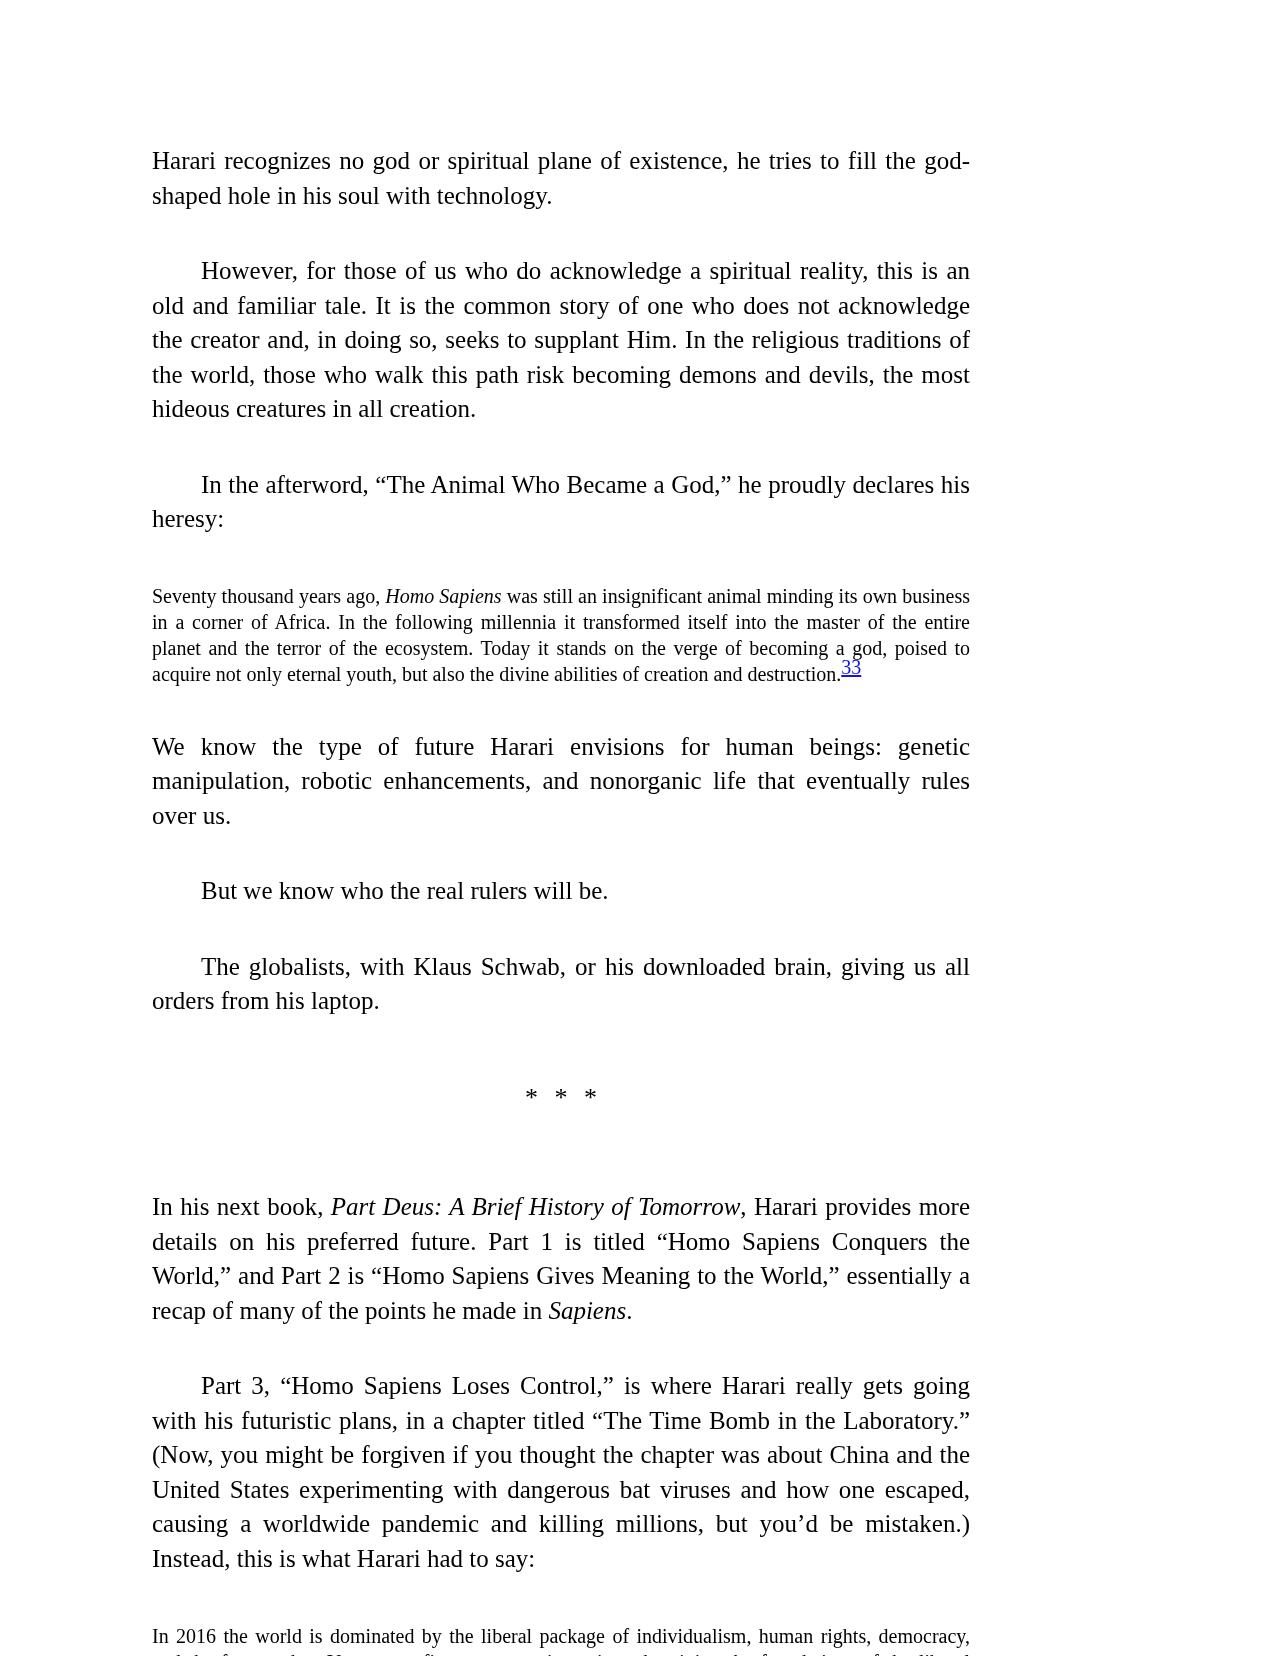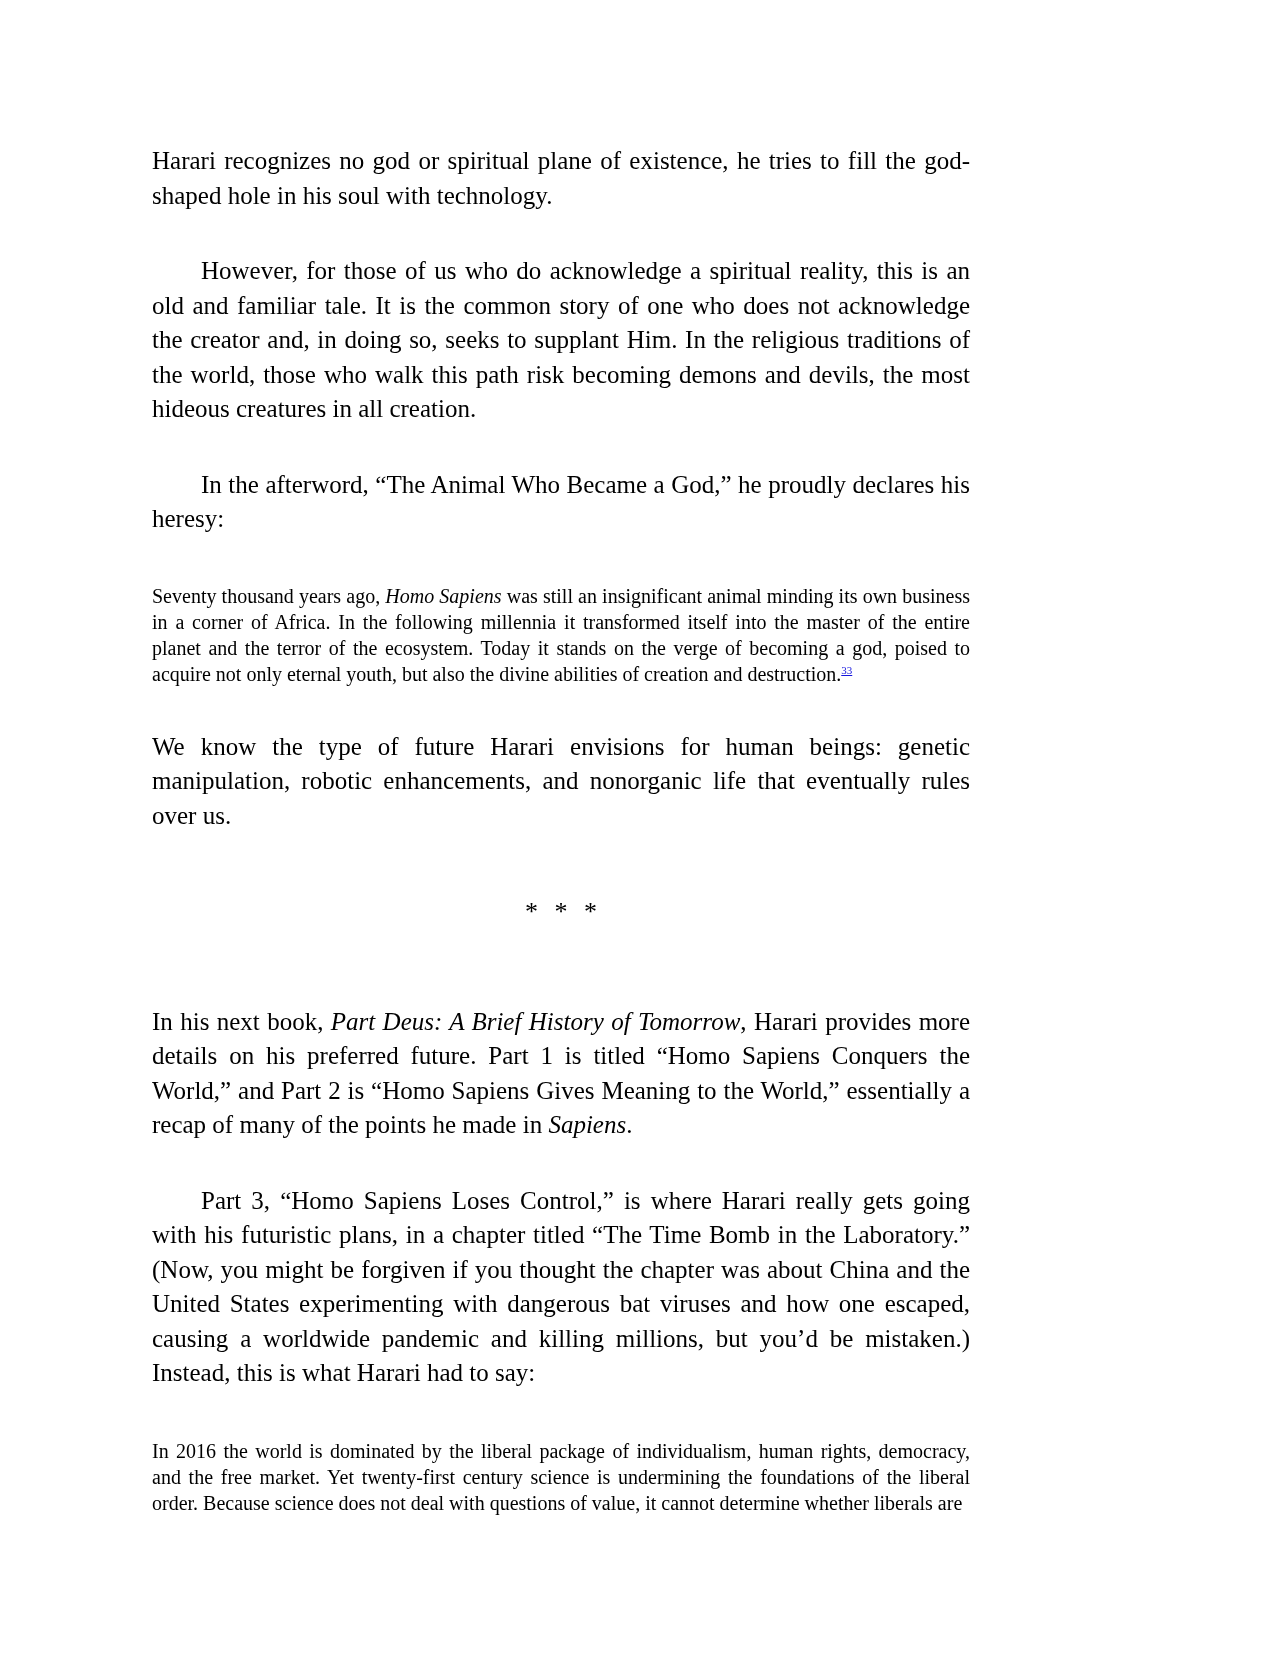--- a/index.html
+++ b/index.html
@@ -45,31 +45,33 @@
     margin: 62px 0 75px 0;
     font-size: 26px;
     line-height: 34.5px;
     text-align: center;
     word-spacing: 10px;
   }
   .it { font-style: italic; margin-top: 20px; }
   a.fnref {
     color: var(--link);
     text-decoration: underline;
-    font-size: 11px;
+    font-size: 20px;
     vertical-align: 7px;
     line-height: 0;
   }
 </style>
 </head>
 <body>
 
 <div class="page">
   <p class="body"><span>Harari recognizes no god or spiritual plane of existence, he tries to fill the god-shaped hole in his soul with technology.</span></p>
   <p class="body indent"><span>However, for those of us who do acknowledge a spiritual reality, this is an old and familiar tale. It is the common story of one who does not acknowledge the creator and, in doing so, seeks to supplant Him. In the religious traditions of the world, those who walk this path risk becoming demons and devils, the most hideous creatures in all creation.</span></p>
   <p class="body indent"><span>In the afterword, “The Animal Who Became a God,” he proudly declares his heresy:</span></p>
   <div class="quote"><span>Seventy thousand years ago, </span><span class="it">Homo Sapiens</span><span> was still an insignificant animal minding its own business in a corner of Africa. In the following millennia it transformed itself into the master of the entire planet and the terror of the ecosystem. Today it stands on the verge of becoming a god, poised to acquire not only eternal youth, but also the divine abilities of creation and destruction.</span><a href="#" class="fnref">33</a></div>
   <p class="body"><span>We know the type of future Harari envisions for human beings: genetic manipulation, robotic enhancements, and nonorganic life that eventually rules over us.</span></p>
+  <p class="body indent"><span>But we know who the real rulers will be.</span></p>
+  <p class="body indent"><span>The globalists, with Klaus Schwab, or his downloaded brain, giving us all orders from his laptop.</span></p>
   <div class="separator">* * *</div>
   <p class="body"><span>In his next book, </span><span class="it">Part Deus: A Brief History of Tomorrow</span><span>, Harari provides more details on his preferred future. Part 1 is titled “Homo Sapiens Conquers the World,” and Part 2 is “Homo Sapiens Gives Meaning to the World,” essentially a recap of many of the points he made in </span><span class="it">Sapiens</span><span>.</span></p>
   <p class="body indent"><span>Part 3, “Homo Sapiens Loses Control,” is where Harari really gets going with his futuristic plans, in a chapter titled “The Time Bomb in the Laboratory.” (Now, you might be forgiven if you thought the chapter was about China and the United States experimenting with dangerous bat viruses and how one escaped, causing a worldwide pandemic and killing millions, but you’d be mistaken.) Instead, this is what Harari had to say:</span></p>
   <div class="quote quote-last"><span>In 2016 the world is dominated by the liberal package of individualism, human rights, democracy, and the free market. Yet twenty-first century science is undermining the foundations of the liberal order. Because science does not deal with questions of value, it cannot determine whether liberals are</span></div>
 </div>
 
 </body></html>

